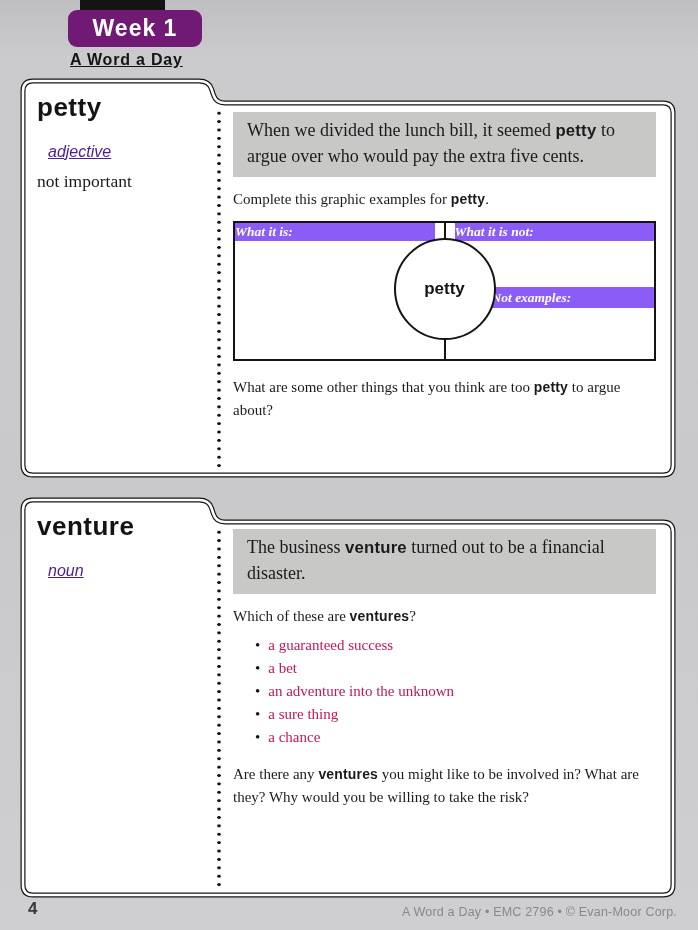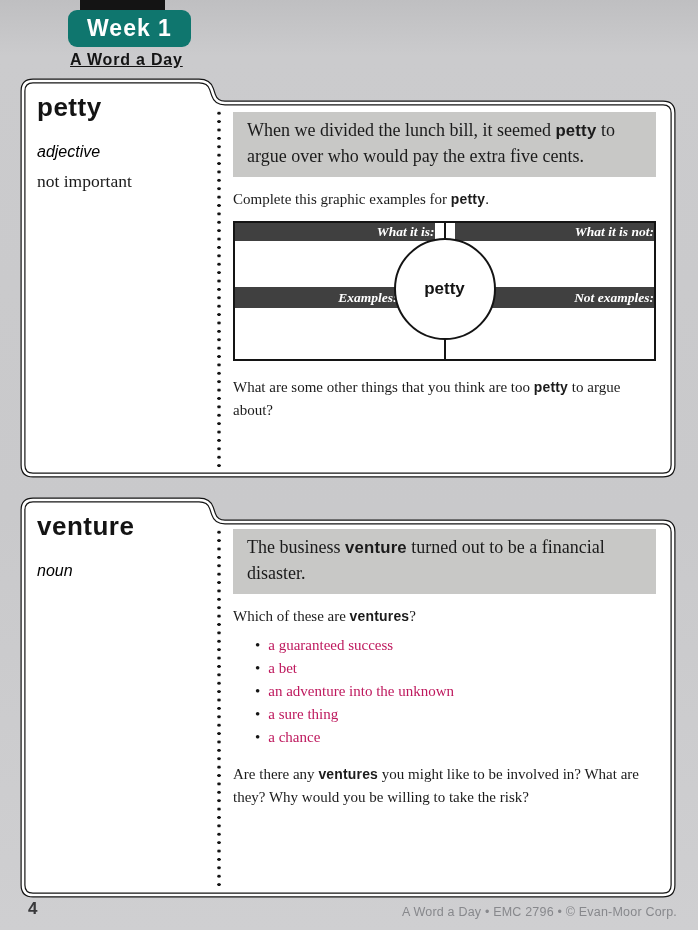--- a/index.html
+++ b/index.html
@@ -7,60 +7,60 @@
     width:698px;height:930px;position:relative;overflow:hidden;
     background:linear-gradient(180deg,#bfbfc1 0%,#cbcbcd 6%,#c9c9cb 55%,#cfcfd1 100%);
     font-family:"Liberation Serif",serif;color:#1b1b1b;
     -webkit-font-smoothing:antialiased;
   }
   .abs{position:absolute;}
 
   
   .week-stub{left:80px;top:0;width:85px;height:14px;background:#141414;}
   .week-box{
-    left:68px;top:10px;width:123px;height:37px;background:#0f766e;border-radius:9px;
+    left:68px;top:10px;width:134px;height:37px;background:#701a75;border-radius:9px;
     display:flex;align-items:center;justify-content:center;
     color:#ffffff;font:700 23px "Liberation Sans",sans-serif;letter-spacing:1px;
   }
   .series-title{left:70px;top:51px;font:700 16px "Liberation Sans",sans-serif;color:#141414;letter-spacing:0.8px;text-decoration:underline;}
 
   
   .card{left:20px;width:543px;}
   .card-1{top:78px;height:400px;}
   .card-2{top:497px;height:401px;}
   .card svg.outline{position:absolute;left:0;top:0;z-index:0;}
   .dotline{
     position:absolute;left:197px;top:31px;bottom:9px;width:4px;z-index:2;
     background-image:radial-gradient(circle at 50% 50%,#141414 1.5px,rgba(0,0,0,0) 1.9px);
     background-size:4px 8.4px;background-repeat:repeat-y;
   }
 
   
   .left-col{position:absolute;left:17px;top:0;width:172px;z-index:1;}
   .word{margin:14px 0 0 0;font:700 26px "Liberation Sans",sans-serif;letter-spacing:0.5px;color:#141414;}
-  .pos{margin:20px 0 0 0;font:italic 400 16px "Liberation Sans",sans-serif;color:#000000;}
+  .pos{margin:20px 0 0 11px;font:italic 400 16px "Liberation Sans",sans-serif;color:#4c1d95;text-decoration:underline;}
   .def{margin:9px 0 0 0;font:17.5px "Liberation Serif",serif;line-height:1.35;color:#1b1b1b;}
 
   
   .right-col{position:absolute;left:213px;top:0;width:423px;z-index:1;}
   .sentence-box{
     background:#c8c8c6;padding:6px 14px 8px 14px;margin:0;
     font:18px "Liberation Serif",serif;line-height:1.42;color:#1b1b1b;
   }
   .card-1 .sentence-box{margin-top:34px;}
   .card-2 .sentence-box{margin-top:32px;}
   .bw{font-family:"Liberation Sans",sans-serif;font-weight:700;font-size:0.93em;letter-spacing:0.2px;}
   .task{margin:14px 0 0 0;font:15px "Liberation Serif",serif;}
   .question{font:15px "Liberation Serif",serif;line-height:1.5;}
   .card-1 .question{margin:15px 0 0 0;}
   .card-2 .question{margin:14px 0 0 0;}
 
   
   .org{position:relative;margin-top:13px;height:136px;border:2px solid #141414;background:#fff;}
-  .org-bar{position:absolute;background:#404040;display:flex;align-items:center;justify-content:flex-end;}
+  .org-bar{position:absolute;background:#8b5cf6;display:flex;align-items:center;justify-content:flex-start;}
   .org-label{color:#fff;font:italic 700 13.5px "Liberation Serif",serif;white-space:nowrap;}
   .bar-tl{left:0;top:0;height:18px;right:calc(50% + 10px);}
   .bar-tr{right:0;top:0;height:18px;left:calc(50% + 10px);}
   .bar-ml{left:0;top:64px;height:21px;right:calc(50% + 47px);}
   .bar-mr{right:0;top:64px;height:21px;left:calc(50% + 47px);}
   .org-vline{position:absolute;left:50%;width:2px;background:#141414;transform:translateX(-50%);}
   .vline-top{top:0;height:17px;}
   .vline-bottom{bottom:0;height:20px;}
   .org-circle{
     position:absolute;left:50%;top:66px;transform:translate(-50%,-50%);
@@ -105,23 +105,20 @@
 
     <p class="task"><span>Complete this graphic examples for </span><span class="bw">petty</span><span>.</span></p>
 
     <div class="org">
       <div class="org-bar bar-tl">
         <span class="org-label">What it is:</span>
       </div>
       <div class="org-bar bar-tr">
         <span class="org-label">What it is not:</span>
       </div>
-      <div class="org-bar bar-ml">
-        <span class="org-label">Examples:</span>
-      </div>
       <div class="org-bar bar-mr">
         <span class="org-label">Not examples:</span>
       </div>
       <div class="org-vline vline-top"></div>
       <div class="org-vline vline-bottom"></div>
       <div class="org-circle">
         <span>petty</span>
       </div>
     </div>
 

